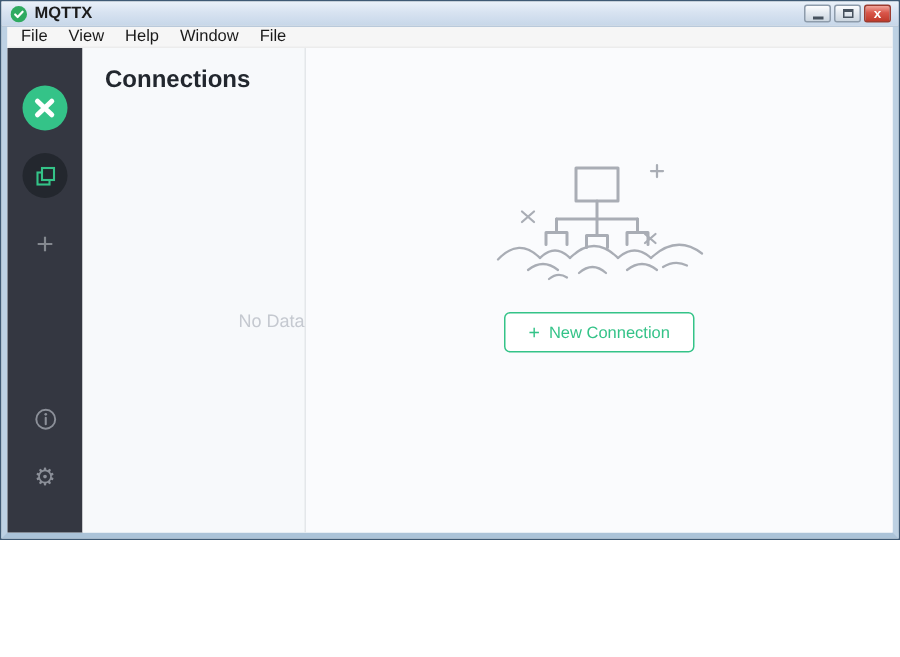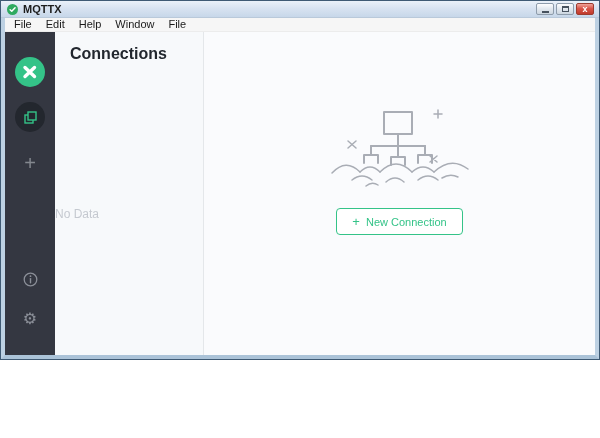--- a/index.html
+++ b/index.html
@@ -94,21 +94,21 @@
     background: #f7f9fb;
     border-right: 1px solid #e4e7ea;
     position: relative;
   }
   .panel-title {
     font-size: 16px; font-weight: bold; color: #22272e;
     padding: 13px 0 0 15px;
   }
   .no-data {
     position: absolute; top: 175px; left: 0; width: 100%;
-    text-align: left;
+    text-align: right;
     font-size: 12px; color: #c5c9d0;
   }
 
   
   .main {
     flex: 1; background: #fafbfd;
     display: flex; flex-direction: column;
     align-items: center; justify-content: center;
     padding-bottom: 52px;
   }
@@ -145,21 +145,21 @@
       <button class="ctrl close">
         <span class="glyph-close">x</span>
       </button>
     </div>
   </div>
 
   <div class="frame">
 
     <div class="menubar">
       <span class="menu-item">File</span>
-      <span class="menu-item">Edit</span>
+      <span class="menu-item">View</span>
       <span class="menu-item">Help</span>
       <span class="menu-item">Window</span>
       <span class="menu-item">File</span>
     </div>
 
     <div class="content">
 
       <div class="sidebar">
         <button class="side-btn">
           <span class="logo-circle">

